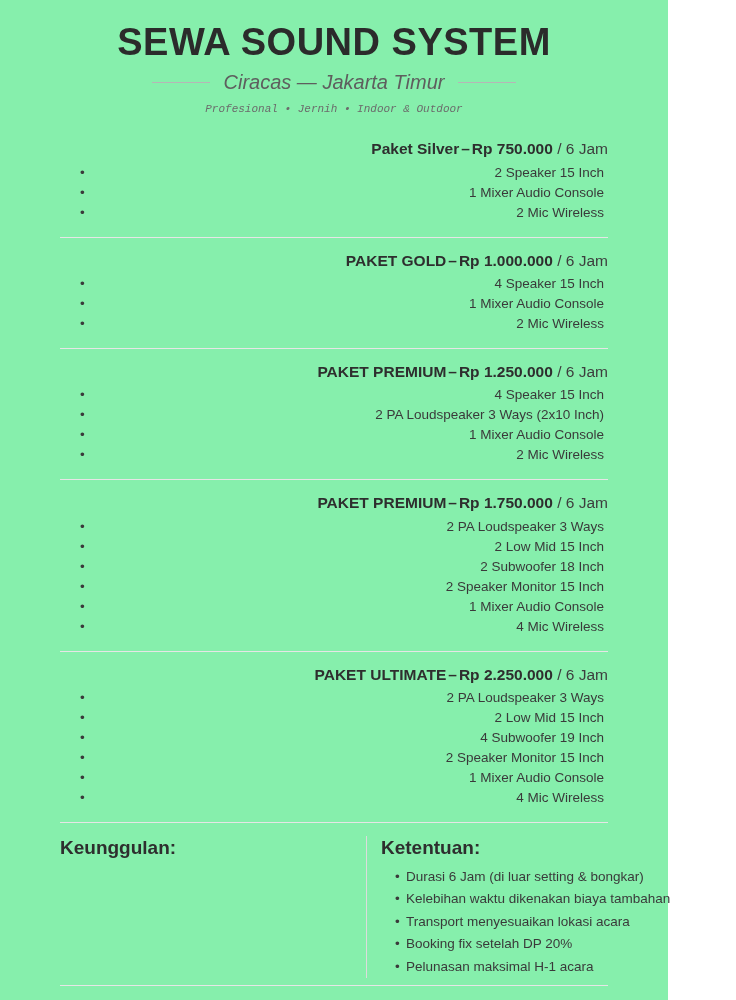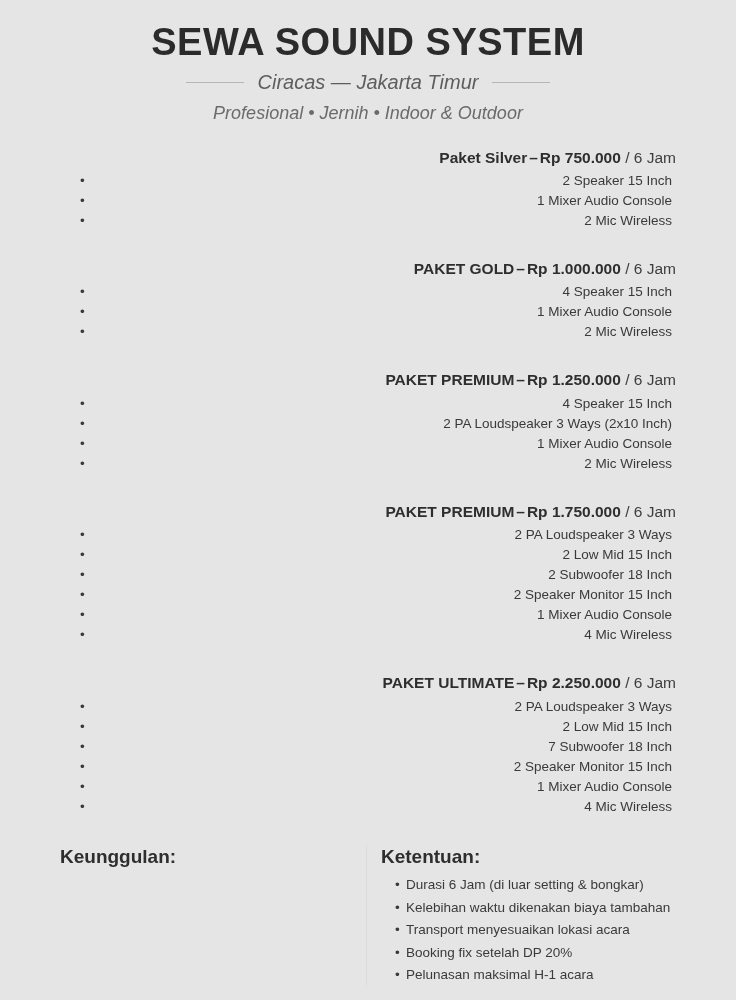--- a/index.html
+++ b/index.html
@@ -9,23 +9,23 @@
   }
   body {
     width: 736px;
     height: 1000px;
     font-family: "Liberation Sans", sans-serif;
     color: #333333;
     overflow: hidden;
   }
   .page {
     position: relative;
-    width: 736px;
+    width: 668px;
     height: 1000px;
-    background: #e5e5e5;
+    background: #86efac;
     box-sizing: border-box;
     padding: 0 60px;
   }
 
   
   .header {
     padding-top: 22px;
     text-align: center;
   }
   .main-title {
@@ -51,25 +51,26 @@
     background: #b6b6b6;
   }
   .subtitle-text {
     font-size: 20px;
     color: #5e5e5e;
     line-height: 1.2;
     white-space: nowrap;
   }
   .tagline {
     margin-top: 9px;
-    font-size: 18px;
+    font-size: 11px;
     font-style: italic;
     color: #6b6b6b;
     line-height: 1.2;
     white-space: nowrap;
+    font-family: Liberation Mono, monospace;
   }
 
   
   .packages {
     margin-top: 23px;
   }
   .package {
     padding-bottom: 10px;
     border-bottom: 1px solid #e6e6e6;
     margin-bottom: 0;
@@ -240,21 +241,21 @@
       </ul>
     </div>
 
     <div class="package">
       <div class="pkg-heading">
         <span class="pkg-name">PAKET ULTIMATE</span><span class="pkg-dash">–</span><span class="pkg-price">Rp 2.250.000</span> <span class="pkg-duration">/ 6 Jam</span>
       </div>
       <ul class="pkg-items">
         <li>2 PA Loudspeaker 3 Ways</li>
         <li>2 Low Mid 15 Inch</li>
-        <li>7 Subwoofer 18 Inch</li>
+        <li>4 Subwoofer 19 Inch</li>
         <li>2 Speaker Monitor 15 Inch</li>
         <li>1 Mixer Audio Console</li>
         <li>4 Mic Wireless</li>
       </ul>
     </div>
 
   </div>
 
   <div class="bottom">
     <div class="bottom-col col-left">

